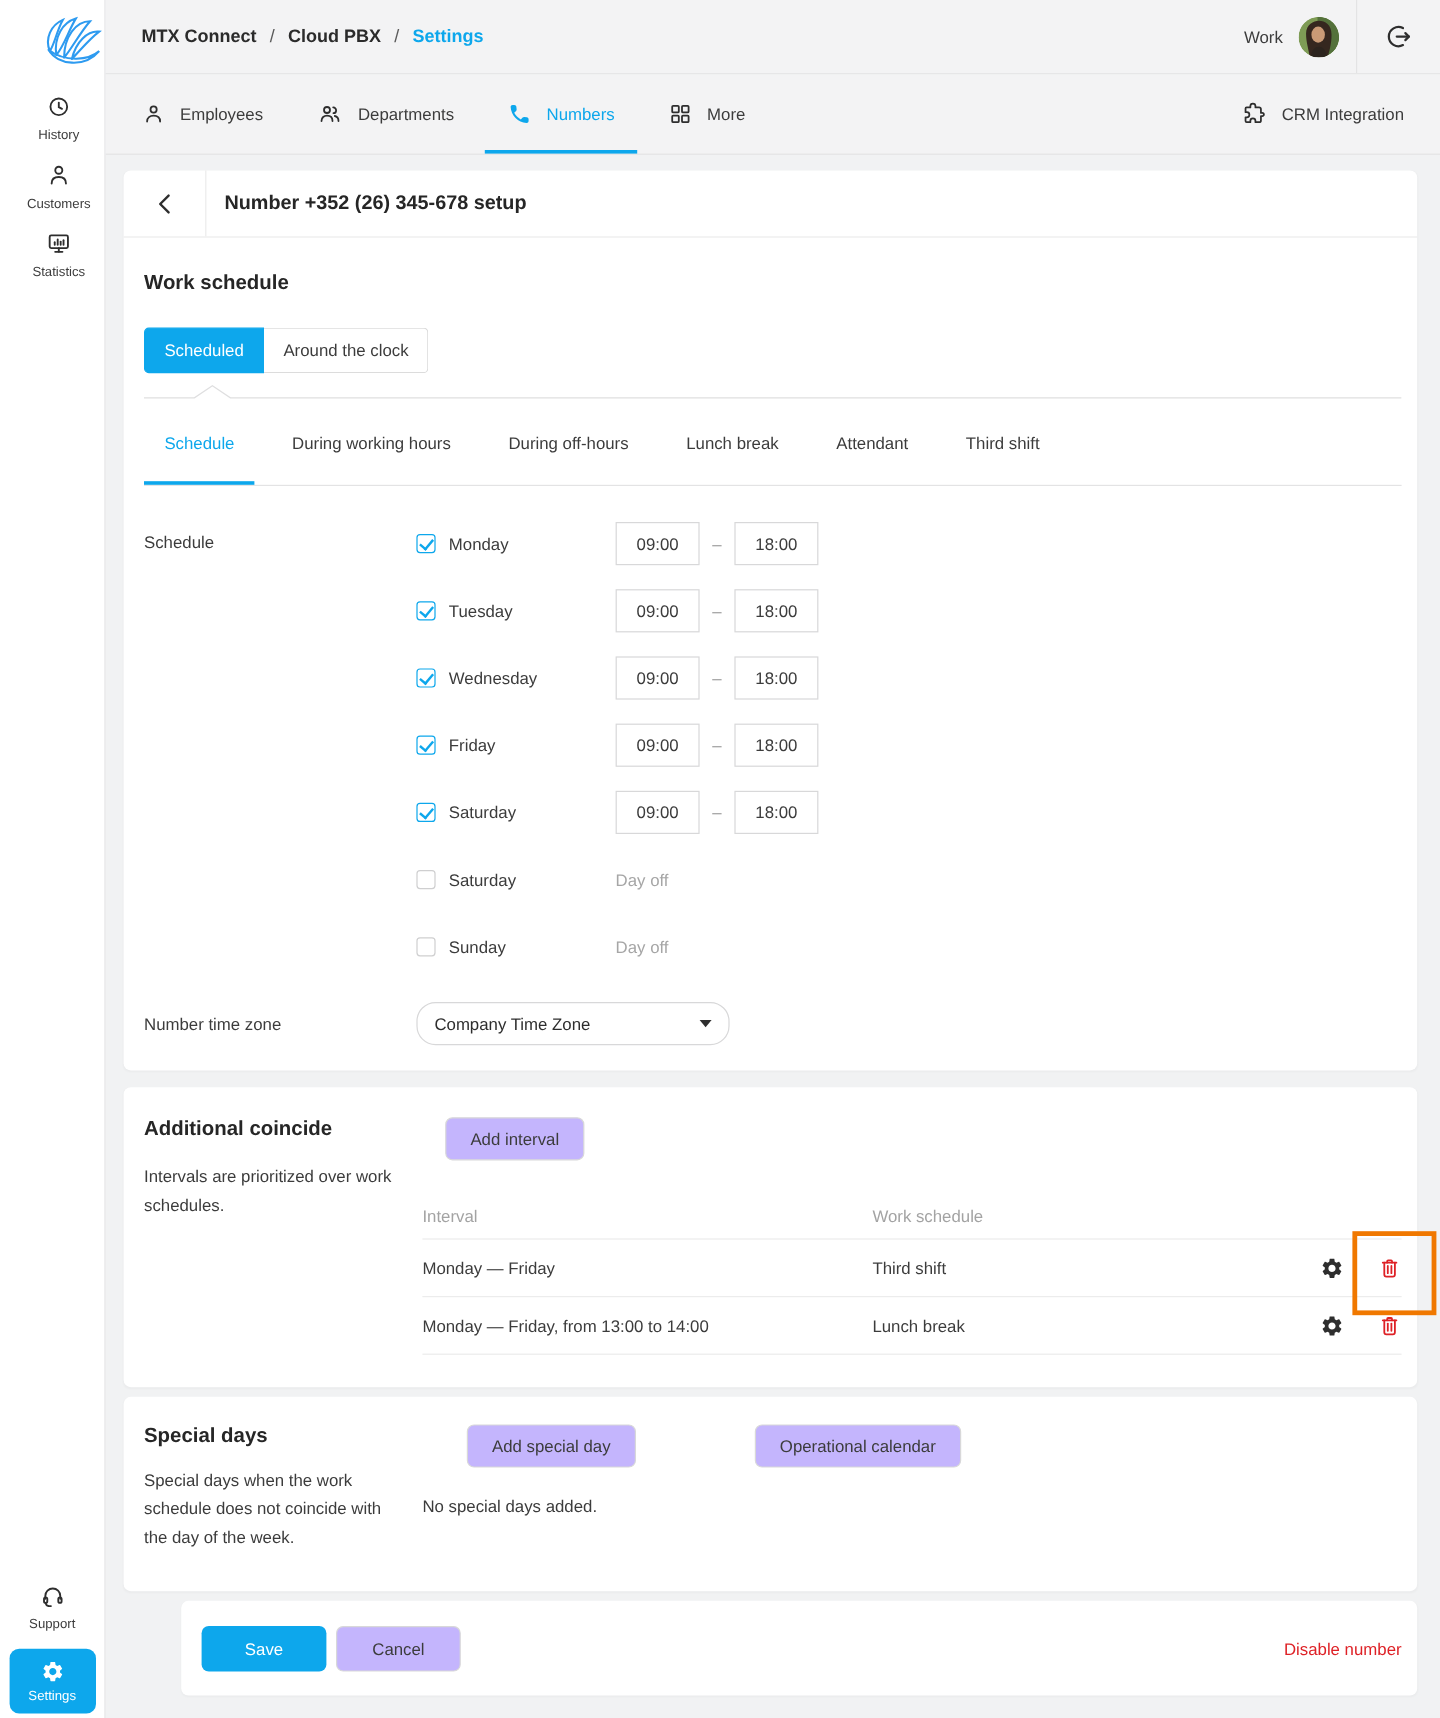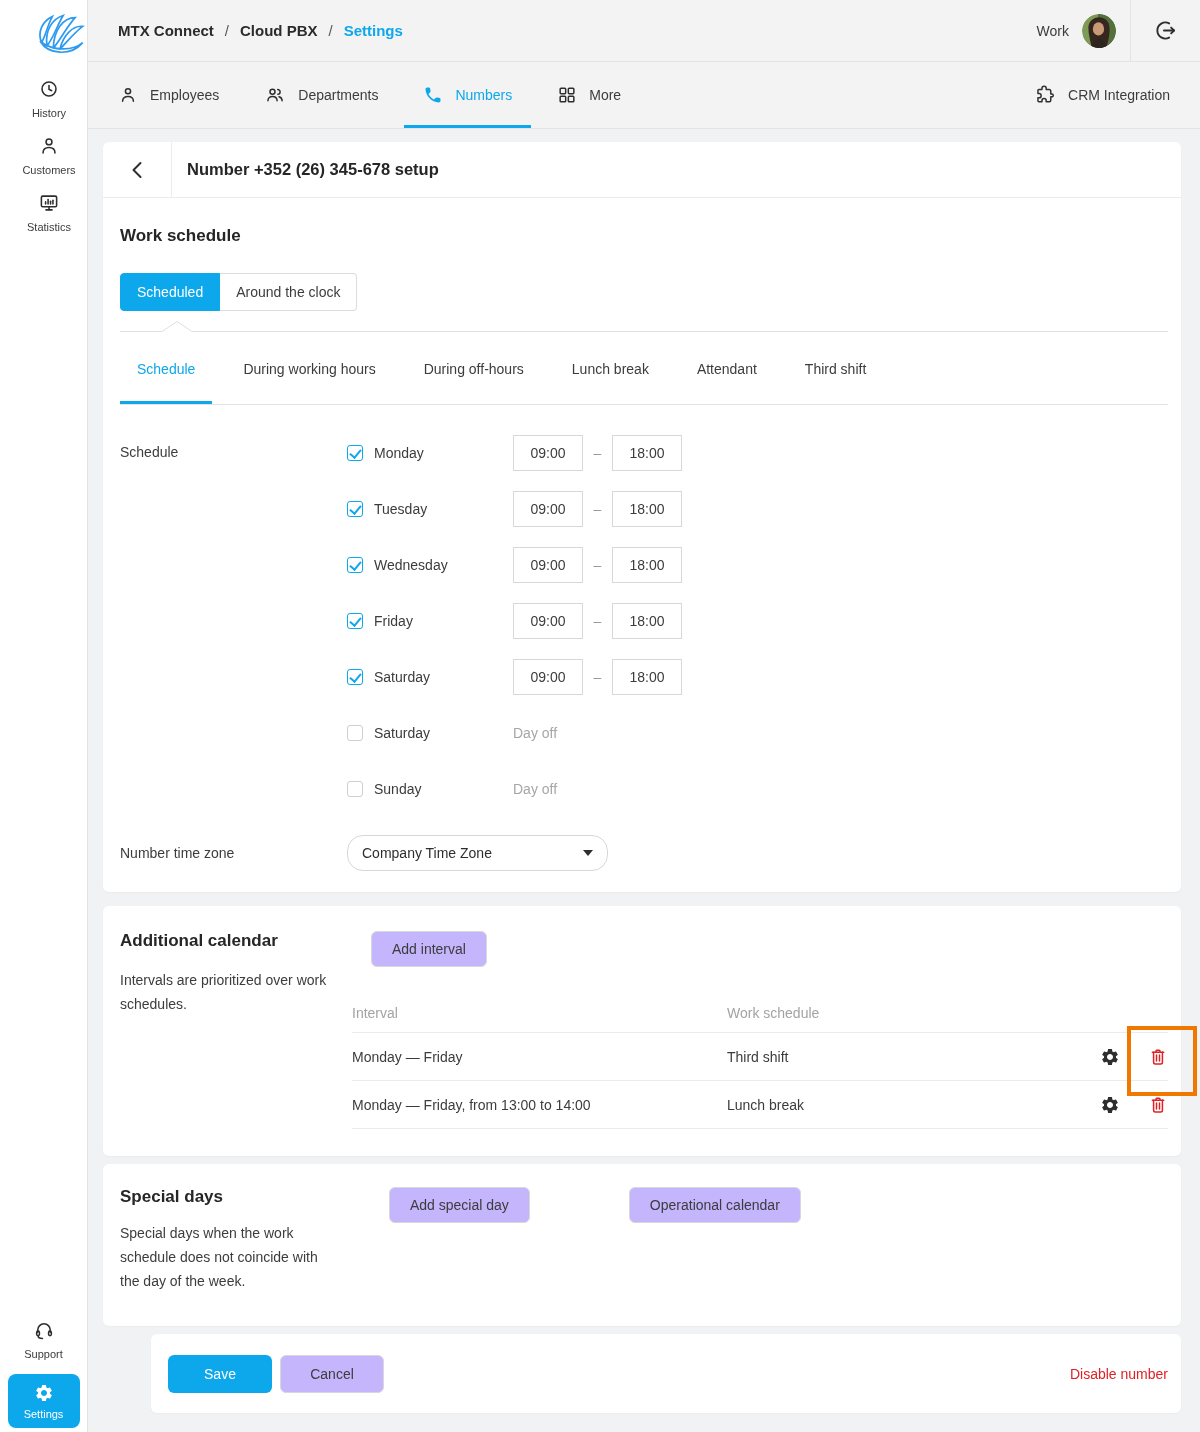--- a/index.html
+++ b/index.html
@@ -403,21 +403,21 @@
             <span class="select">
               <span>Company Time Zone</span>
               <span class="caret"></span>
             </span>
           </div>
         </div>
       </section>
 
       <section class="card card-intervals">
         <div class="left-col">
-          <div class="h2">Additional calendar</div>
+          <div class="h2">Additional coincide</div>
           <div class="desc">Intervals are prioritized over work schedules.</div>
         </div>
         <div class="right-col">
           <button class="btn add-interval">Add interval</button>
           <div class="itable">
             <div class="ithead">
               <span class="col-interval">Interval</span>
               <span class="col-schedule">Work schedule</span>
               <span class="col-actions"></span>
             </div>
@@ -475,20 +475,21 @@
       <section class="card card-special">
         <div class="left-col">
           <div class="h2">Special days</div>
           <div class="desc sd-desc">Special days when the work schedule does not coincide with the day of the week.</div>
         </div>
         <div class="right-col">
           <div class="sd-buttons">
             <button class="btn add-special">Add special day</button>
             <button class="btn op-calendar">Operational calendar</button>
           </div>
+          <div class="sd-empty">No special days added.</div>
         </div>
       </section>
 
       <section class="card card-actions">
         <button class="btn-primary">Save</button>
         <button class="btn btn-cancel">Cancel</button>
         <span class="disable-link">Disable number</span>
       </section>
 
     </div>

